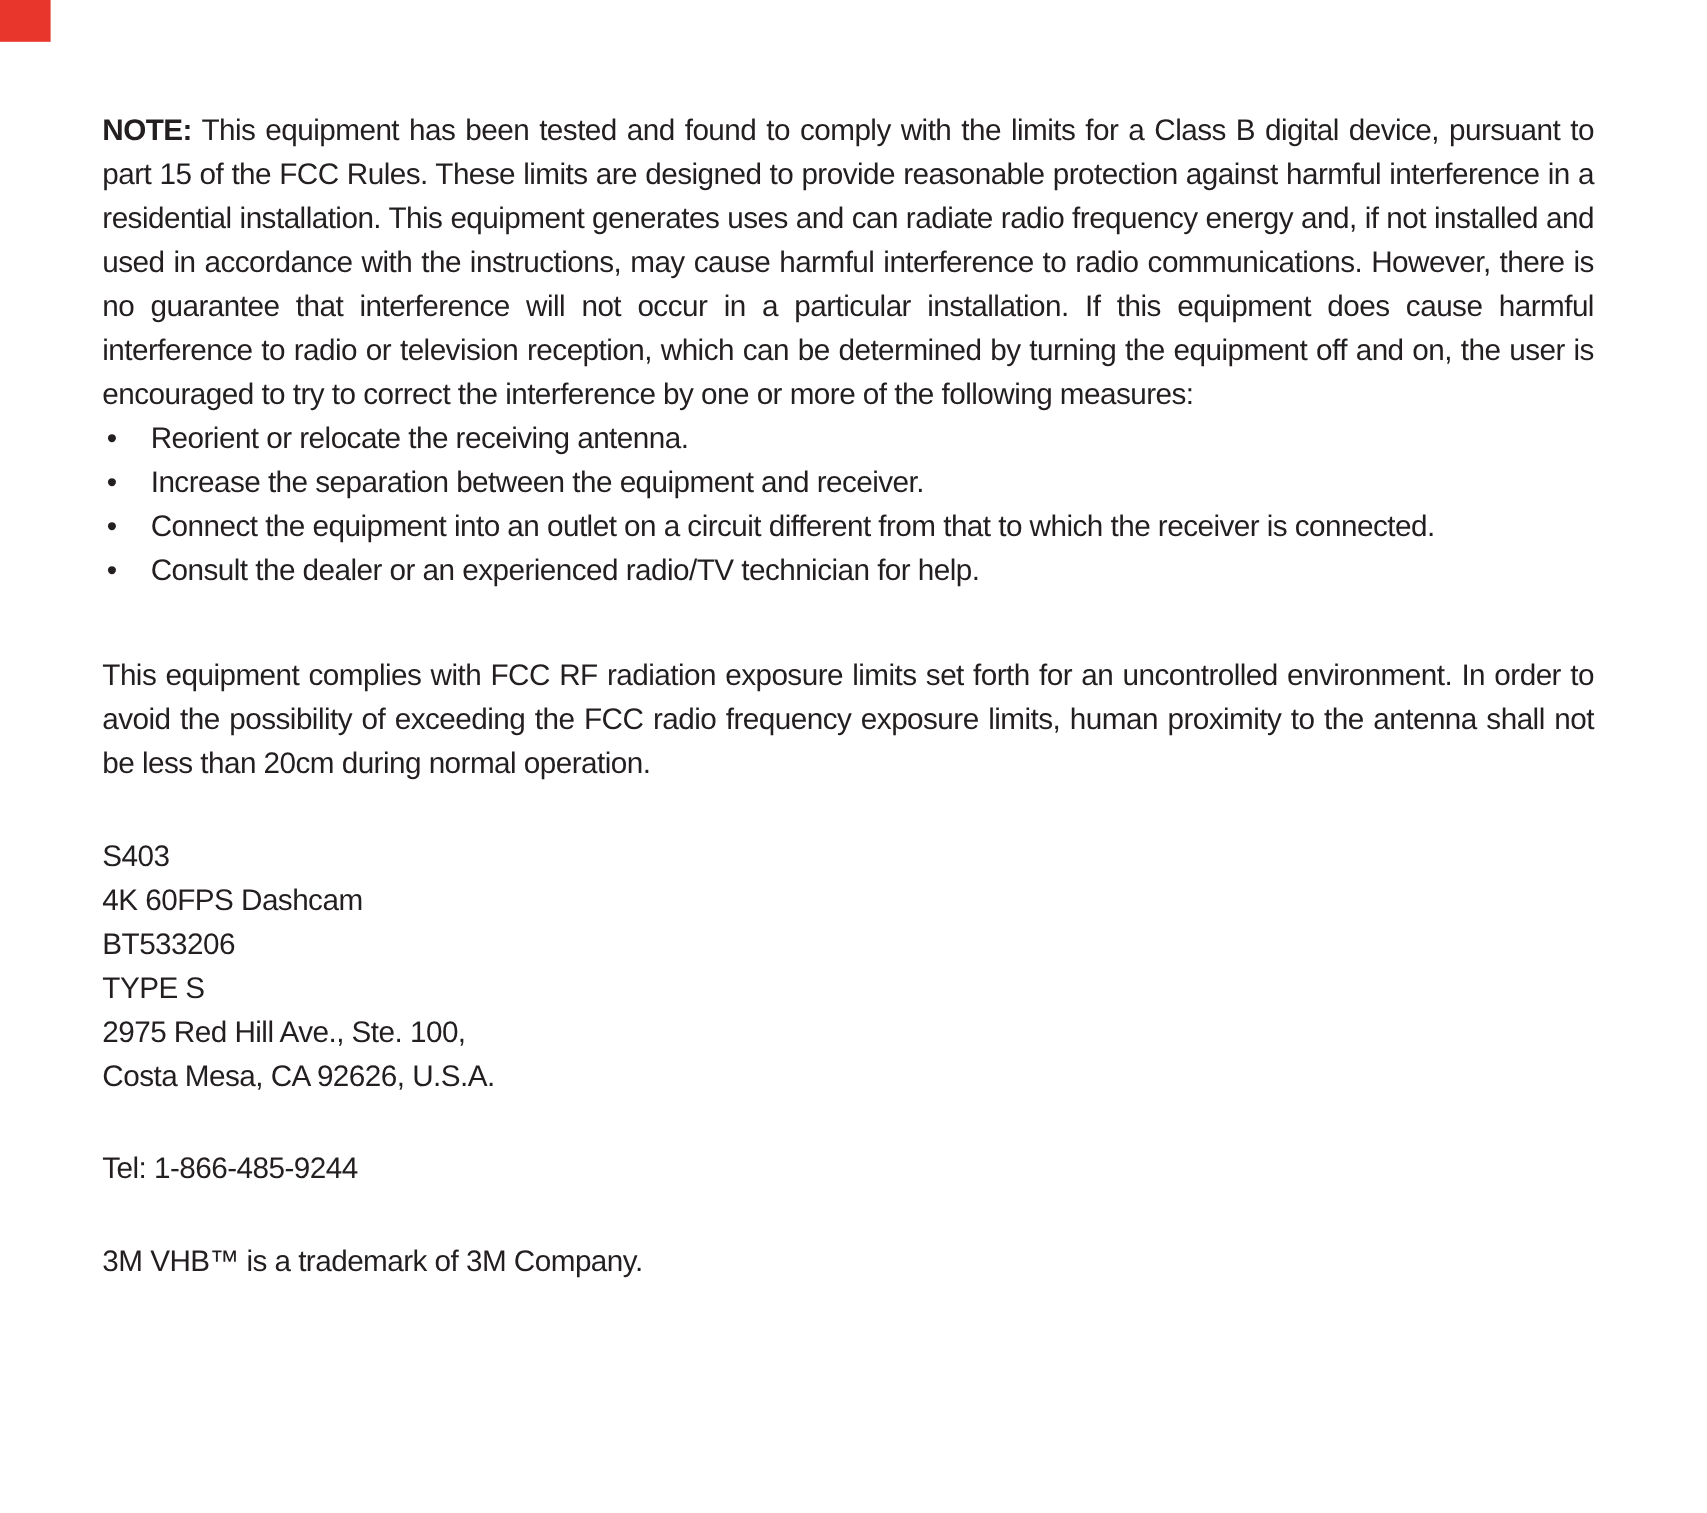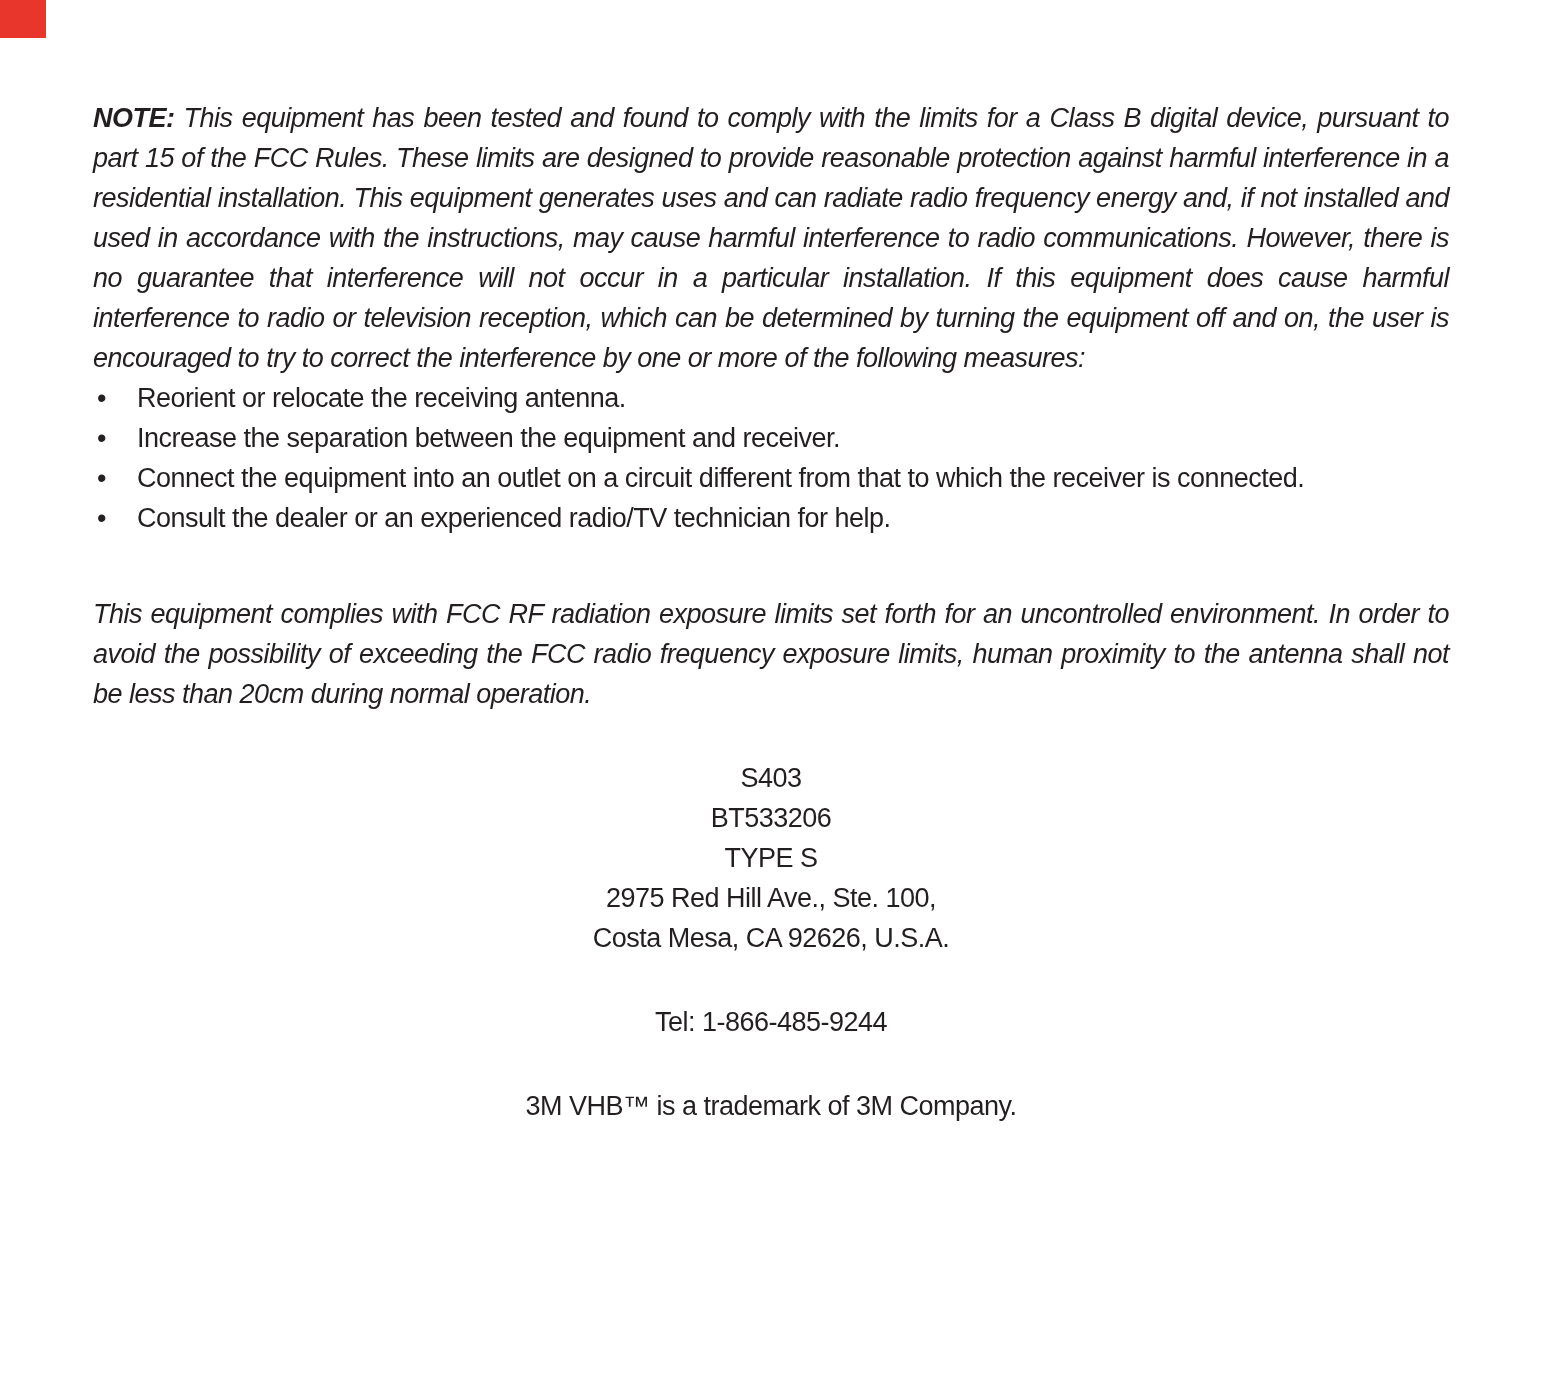--- a/index.html
+++ b/index.html
@@ -18,41 +18,41 @@
     overflow: hidden;
   }
   .corner-accent {
     position: absolute;
     top: 0;
     left: 0;
     width: 46px;
     height: 38px;
   }
   p { margin: 0; }
-  .para { text-align: justify; font-style: italic; }
+  .para { text-align: justify; }
   .note-label { font-weight: 700; }
   ul.measures {
     list-style: none;
     margin: 0;
     padding: 0;
   }
   ul.measures li { display: flex; }
   .bullet {
     flex: 0 0 44px;
     width: 44px;
     padding-left: 4px;
     box-sizing: border-box;
   }
   .li-text {
     flex: 1;
     text-align: justify;
   }
   .gap-para { margin-top: 56px; }
   .block { margin-top: 44px; }
-  .line { text-align: center; }
+  .line { text-align: left; }
 </style>
 </head>
 <body style="background: rgb(255, 255, 255); color: rgb(35, 31, 32);">
 
 <div class="corner-accent" style="background: rgb(232, 54, 44);"></div>
 
 <main>
 
   <p class="para"><span class="note-label">NOTE:</span><span> This equipment has been tested and found to comply with the limits for a Class B digital device, pursuant to part 15 of the FCC Rules. These limits are designed to provide reasonable protection against harmful interference in a residential installation. This equipment generates uses and can radiate radio frequency energy and, if not installed and used in accordance with the instructions, may cause harmful interference to radio communications. However, there is no guarantee that interference will not occur in a particular installation. If this equipment does cause harmful interference to radio or television reception, which can be determined by turning the equipment off and on, the user is encouraged to try to correct the interference by one or more of the following measures:</span></p>
 
@@ -72,20 +72,21 @@
     <li>
       <span class="bullet">•</span>
       <span class="li-text">Consult the dealer or an experienced radio/TV technician for help.</span>
     </li>
   </ul>
 
   <p class="para gap-para">This equipment complies with FCC RF radiation exposure limits set forth for an uncontrolled environment. In order to avoid the possibility of exceeding the FCC radio frequency exposure limits, human proximity to the antenna shall not be less than 20cm during normal operation.</p>
 
   <div class="block">
     <p class="line">S403</p>
+    <p class="line">4K 60FPS Dashcam</p>
     <p class="line">BT533206</p>
     <p class="line">TYPE S</p>
     <p class="line">2975 Red Hill Ave., Ste. 100,</p>
     <p class="line">Costa Mesa, CA 92626, U.S.A.</p>
   </div>
 
   <div class="block">
     <p class="line">Tel: 1-866-485-9244</p>
   </div>
 

